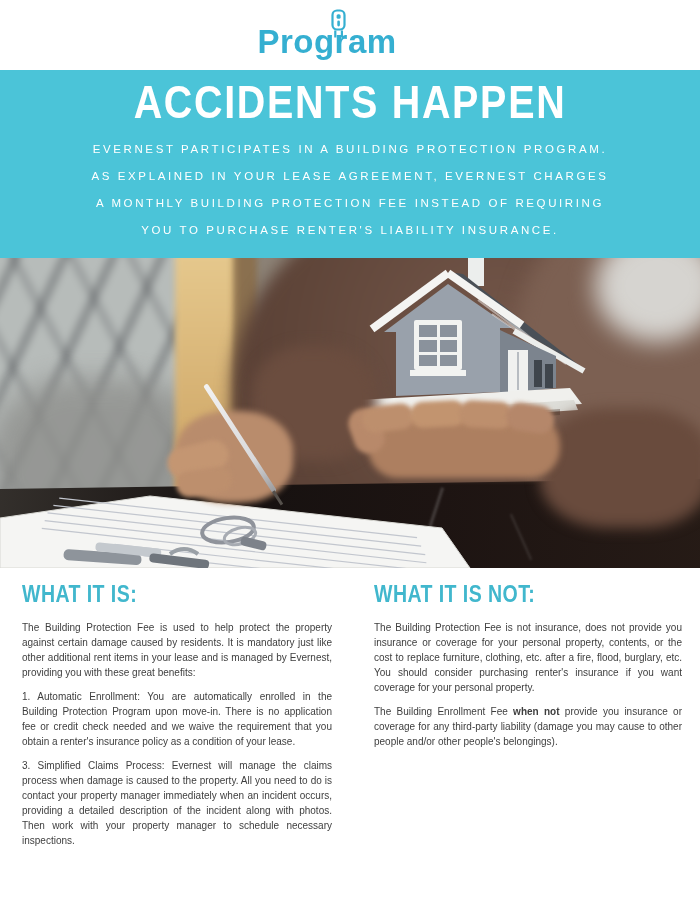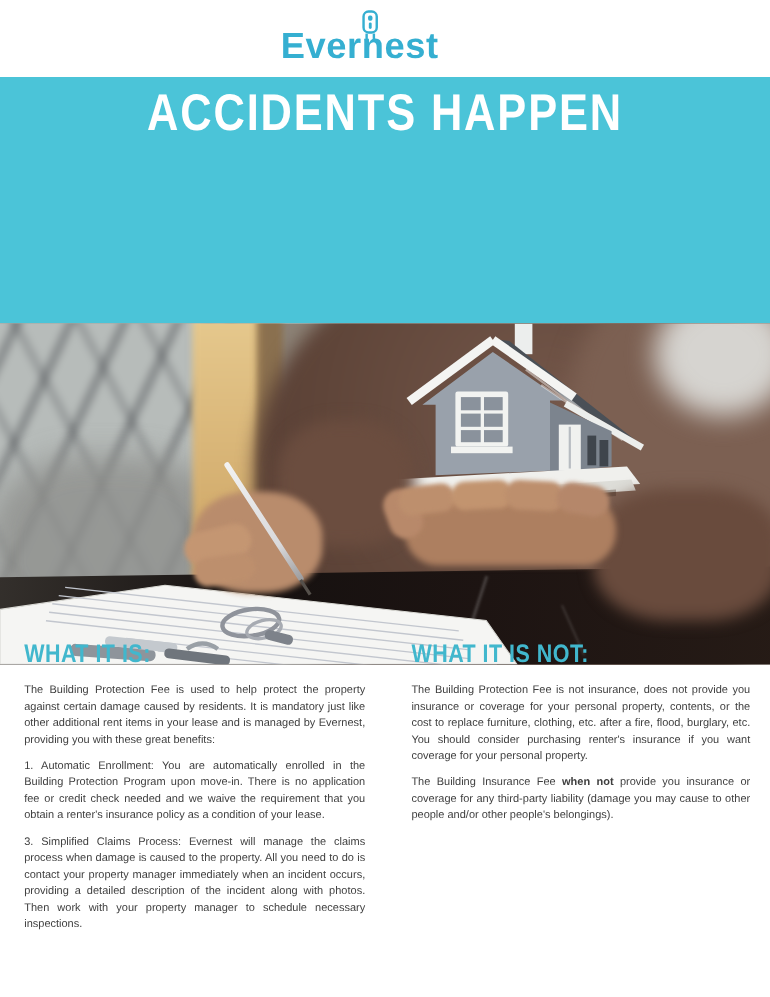--- a/index.html
+++ b/index.html
@@ -6,21 +6,21 @@
   .page{
     position:relative;width:700px;height:906px;overflow:hidden;background:#ffffff;
     font-family:"Liberation Sans", sans-serif;
   }
   
   .header{position:relative;height:70px;display:flex;justify-content:center;align-items:flex-start;padding-top:25px;box-sizing:border-box;}
   .logo-wrap{position:relative;display:inline-block;margin-right:46px;}
   .logo-text{font-size:33px;line-height:34px;font-weight:bold;color:#35AFD1;letter-spacing:0.5px;}
   .key-icon{position:absolute;top:-16px;left:74px;width:16px;height:30px;}
   
-  .banner{background:#4BC4D8;height:224px;text-align:center;color:#ffffff;overflow:hidden;}
+  .banner{background:#4BC4D8;height:188px;text-align:center;color:#ffffff;overflow:hidden;}
   .banner-title{margin:0;padding-top:6px;font-size:47px;line-height:52px;font-weight:800;letter-spacing:2px;transform:scaleX(0.84);transform-origin:center;white-space:nowrap;}
   .banner-sub{width:530px;margin:8px auto 0;font-size:11.5px;letter-spacing:2.6px;line-height:27px;font-weight:400;}
   
   .photo{position:relative;height:310px;overflow:hidden;background:#8d8377;}
   .photo *{position:absolute;}
   .curtain{left:-25px;top:-25px;width:240px;height:290px;background:
       repeating-linear-gradient(115deg, rgba(40,42,48,0.45) 0 6px, rgba(0,0,0,0) 6px 44px),
       repeating-linear-gradient(62deg, rgba(52,54,60,0.35) 0 5px, rgba(0,0,0,0) 5px 52px),
       #b7bcba;filter:blur(4px);}
   .curtain-shade{left:-10px;top:120px;width:220px;height:170px;background:#8e8f8c;border-radius:40%;filter:blur(14px);opacity:.8;}
@@ -62,26 +62,27 @@
 
   <div class="header">
     <div class="logo-wrap">
       <svg class="key-icon" viewBox="0 0 16 30">
         <rect x="1.5" y="1.5" width="12" height="19" rx="4.5" fill="none" stroke="#35AFD1" stroke-width="2.2"></rect>
         <rect x="5.6" y="5.2" width="4" height="4.6" rx="1.6" fill="#35AFD1"></rect>
         <rect x="6.3" y="11.4" width="2.6" height="6" rx="1.3" fill="#35AFD1"></rect>
         <rect x="3.2" y="21.5" width="2.2" height="7" fill="#35AFD1"></rect>
         <rect x="9.8" y="21.5" width="2.2" height="7" fill="#35AFD1"></rect>
       </svg>
-      <div class="logo-text">Evernest</div>
+      <div class="logo-text">Program</div>
     </div>
   </div>
 
   <div class="banner">
     <h1 class="banner-title">ACCIDENTS HAPPEN</h1>
+    <div class="banner-sub">EVERNEST PARTICIPATES IN A BUILDING PROTECTION PROGRAM. AS EXPLAINED IN YOUR LEASE AGREEMENT, EVERNEST CHARGES A MONTHLY BUILDING PROTECTION FEE INSTEAD OF REQUIRING YOU TO PURCHASE RENTER'S LIABILITY INSURANCE.</div>
   </div>
 
   <div class="photo">
     <div class="curtain"></div>
     <div class="curtain-shade"></div>
     <div class="wood"></div>
     <div class="wood2"></div>
     <div class="person"></div>
     <div class="shoulder"></div>
     <div class="light-tr"></div>
@@ -171,17 +172,17 @@
     <div class="col-left body-text">
       <h2 class="col-heading">WHAT IT IS:</h2>
       <p>The Building Protection Fee is used to help protect the property against certain damage caused by residents. It is mandatory just like other additional rent items in your lease and is managed by Evernest, providing you with these great benefits:</p>
       <p>1. Automatic Enrollment: You are automatically enrolled in the Building Protection Program upon move-in. There is no application fee or credit check needed and we waive the requirement that you obtain a renter's insurance policy as a condition of your lease.</p>
       <p>3. Simplified Claims Process: Evernest will manage the claims process when damage is caused to the property. All you need to do is contact your property manager immediately when an incident occurs, providing a detailed description of the incident along with photos. Then work with your property manager to schedule necessary inspections.</p>
     </div>
 
     <div class="col-right body-text">
       <h2 class="col-heading">WHAT IT IS NOT:</h2>
       <p>The Building Protection Fee is not insurance, does not provide you insurance or coverage for your personal property, contents, or the cost to replace furniture, clothing, etc. after a fire, flood, burglary, etc. You should consider purchasing renter's insurance if you want coverage for your personal property.</p>
-      <p><span>The Building Insurance Fee </span><b>when not</b><span> provide you insurance or coverage for any third-party liability (damage you may cause to other people and/or other people's belongings).</span></p>
+      <p><span>The Building Enrollment Fee </span><b>when not</b><span> provide you insurance or coverage for any third-party liability (damage you may cause to other people and/or other people's belongings).</span></p>
     </div>
   </div>
 
 </div>
 
 </body></html>

